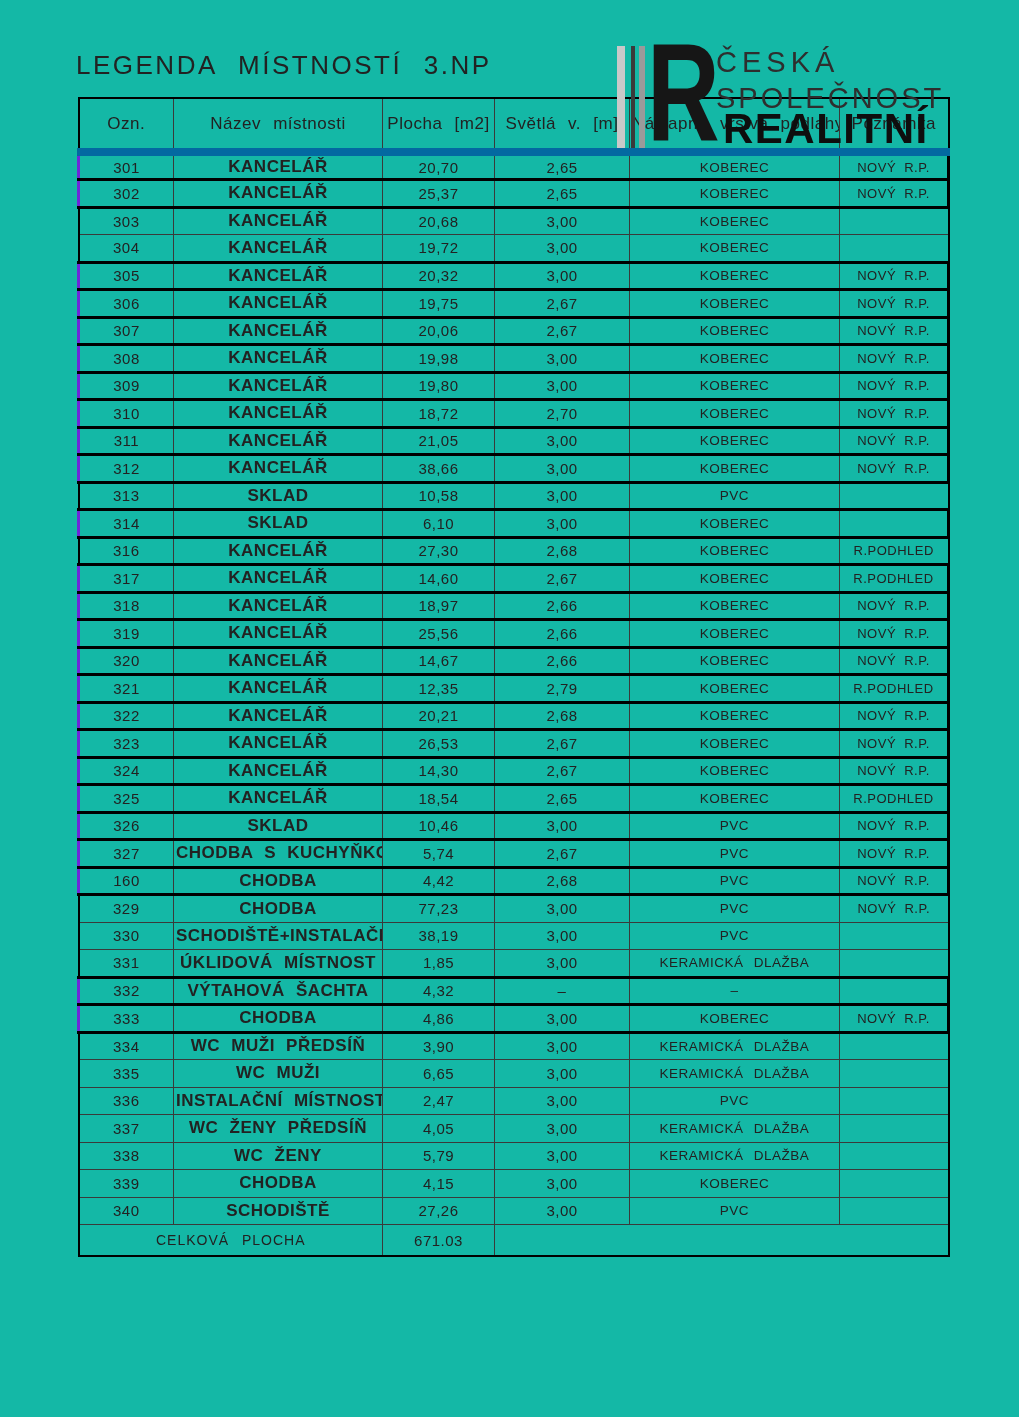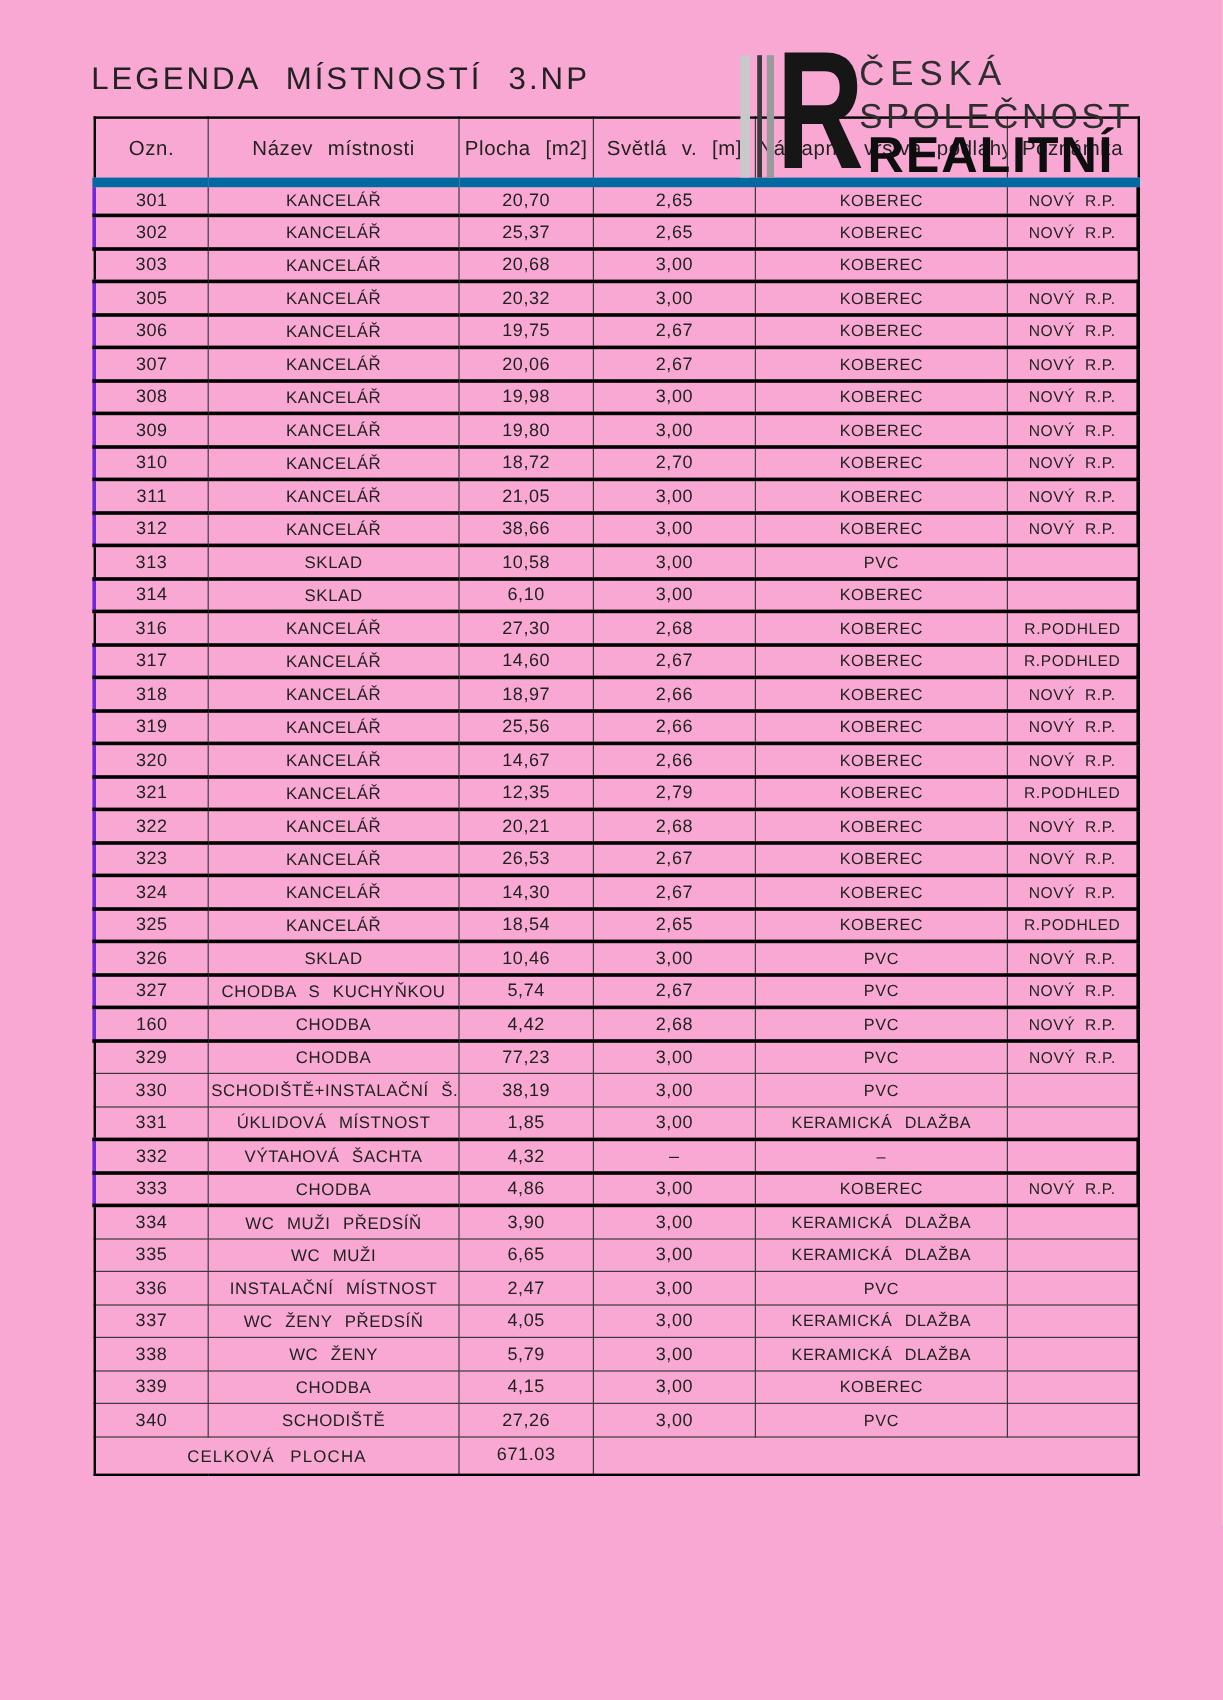--- a/index.html
+++ b/index.html
@@ -1,18 +1,18 @@
 <!DOCTYPE html>
 <html><head>
 <meta charset="utf-8">
 <style>
   html,body { margin:0; padding:0; background:#e8e8e8; }
   .page {
     position:relative; width:1019px; height:1417px; margin:0 auto;
-    background:#f9a8d4; overflow:hidden;
+    background:#14b8a6; overflow:hidden;
     font-family:"Liberation Sans", sans-serif; color:#1c1c1c;
   }
   .doc-title {
     position:absolute; left:76px; top:50px;
     font-size:26px; letter-spacing:2.5px; word-spacing:12px; color:#222;
     white-space:nowrap;
   }
   
   .legend-table {
     position:absolute; left:77px; top:97px; width:870px;
@@ -23,21 +23,21 @@
     border:1px solid #3a3a3a; text-align:center; vertical-align:middle;
     padding:0 2px; overflow:hidden; white-space:nowrap;
   }
   .legend-table thead th {
     height:49px; font-weight:normal; font-size:17px;
     letter-spacing:0.5px; word-spacing:7px;
     border-bottom:8px solid #0369a1; color:#222;
   }
   .legend-table tbody tr { height:27.5px; }
   .legend-table td { font-size:15px; letter-spacing:0.5px; word-spacing:5px; color:#222; }
-  td.cell-name  { font-size:14px; word-spacing:6px; }
+  td.cell-name  { font-size:17px; word-spacing:6px;font-weight:bold; }
   td.cell-floor { font-size:13.5px; word-spacing:6px; }
   td.cell-note  { font-size:13px;  word-spacing:4px; }
   tr.boxed td {
     border-top:3px solid #000; border-bottom:3px solid #000;
   }
   tr.boxed td:first-child { border-left:3px solid #6d28d9; }
   tr.boxed td:last-child  { border-right:3px solid #000; }
   tr.total-row td { height:30px; font-size:15px; }
   tr.total-row .cell-total-label { font-size:14px; letter-spacing:1px; word-spacing:8px;text-align:center; }
   
@@ -108,20 +108,28 @@
           <td class="cell-note">NOVÝ R.P.</td>
         </tr>
         <tr>
           <td class="cell-ozn">303</td>
           <td class="cell-name">KANCELÁŘ</td>
           <td class="cell-area">20,68</td>
           <td class="cell-height">3,00</td>
           <td class="cell-floor">KOBEREC</td>
           <td class="cell-note"></td>
         </tr>
+        <tr>
+          <td class="cell-ozn">304</td>
+          <td class="cell-name">KANCELÁŘ</td>
+          <td class="cell-area">19,72</td>
+          <td class="cell-height">3,00</td>
+          <td class="cell-floor">KOBEREC</td>
+          <td class="cell-note"></td>
+        </tr>
         <tr class="boxed">
           <td class="cell-ozn">305</td>
           <td class="cell-name">KANCELÁŘ</td>
           <td class="cell-area">20,32</td>
           <td class="cell-height">3,00</td>
           <td class="cell-floor">KOBEREC</td>
           <td class="cell-note">NOVÝ R.P.</td>
         </tr>
         <tr class="boxed">
           <td class="cell-ozn">306</td>

